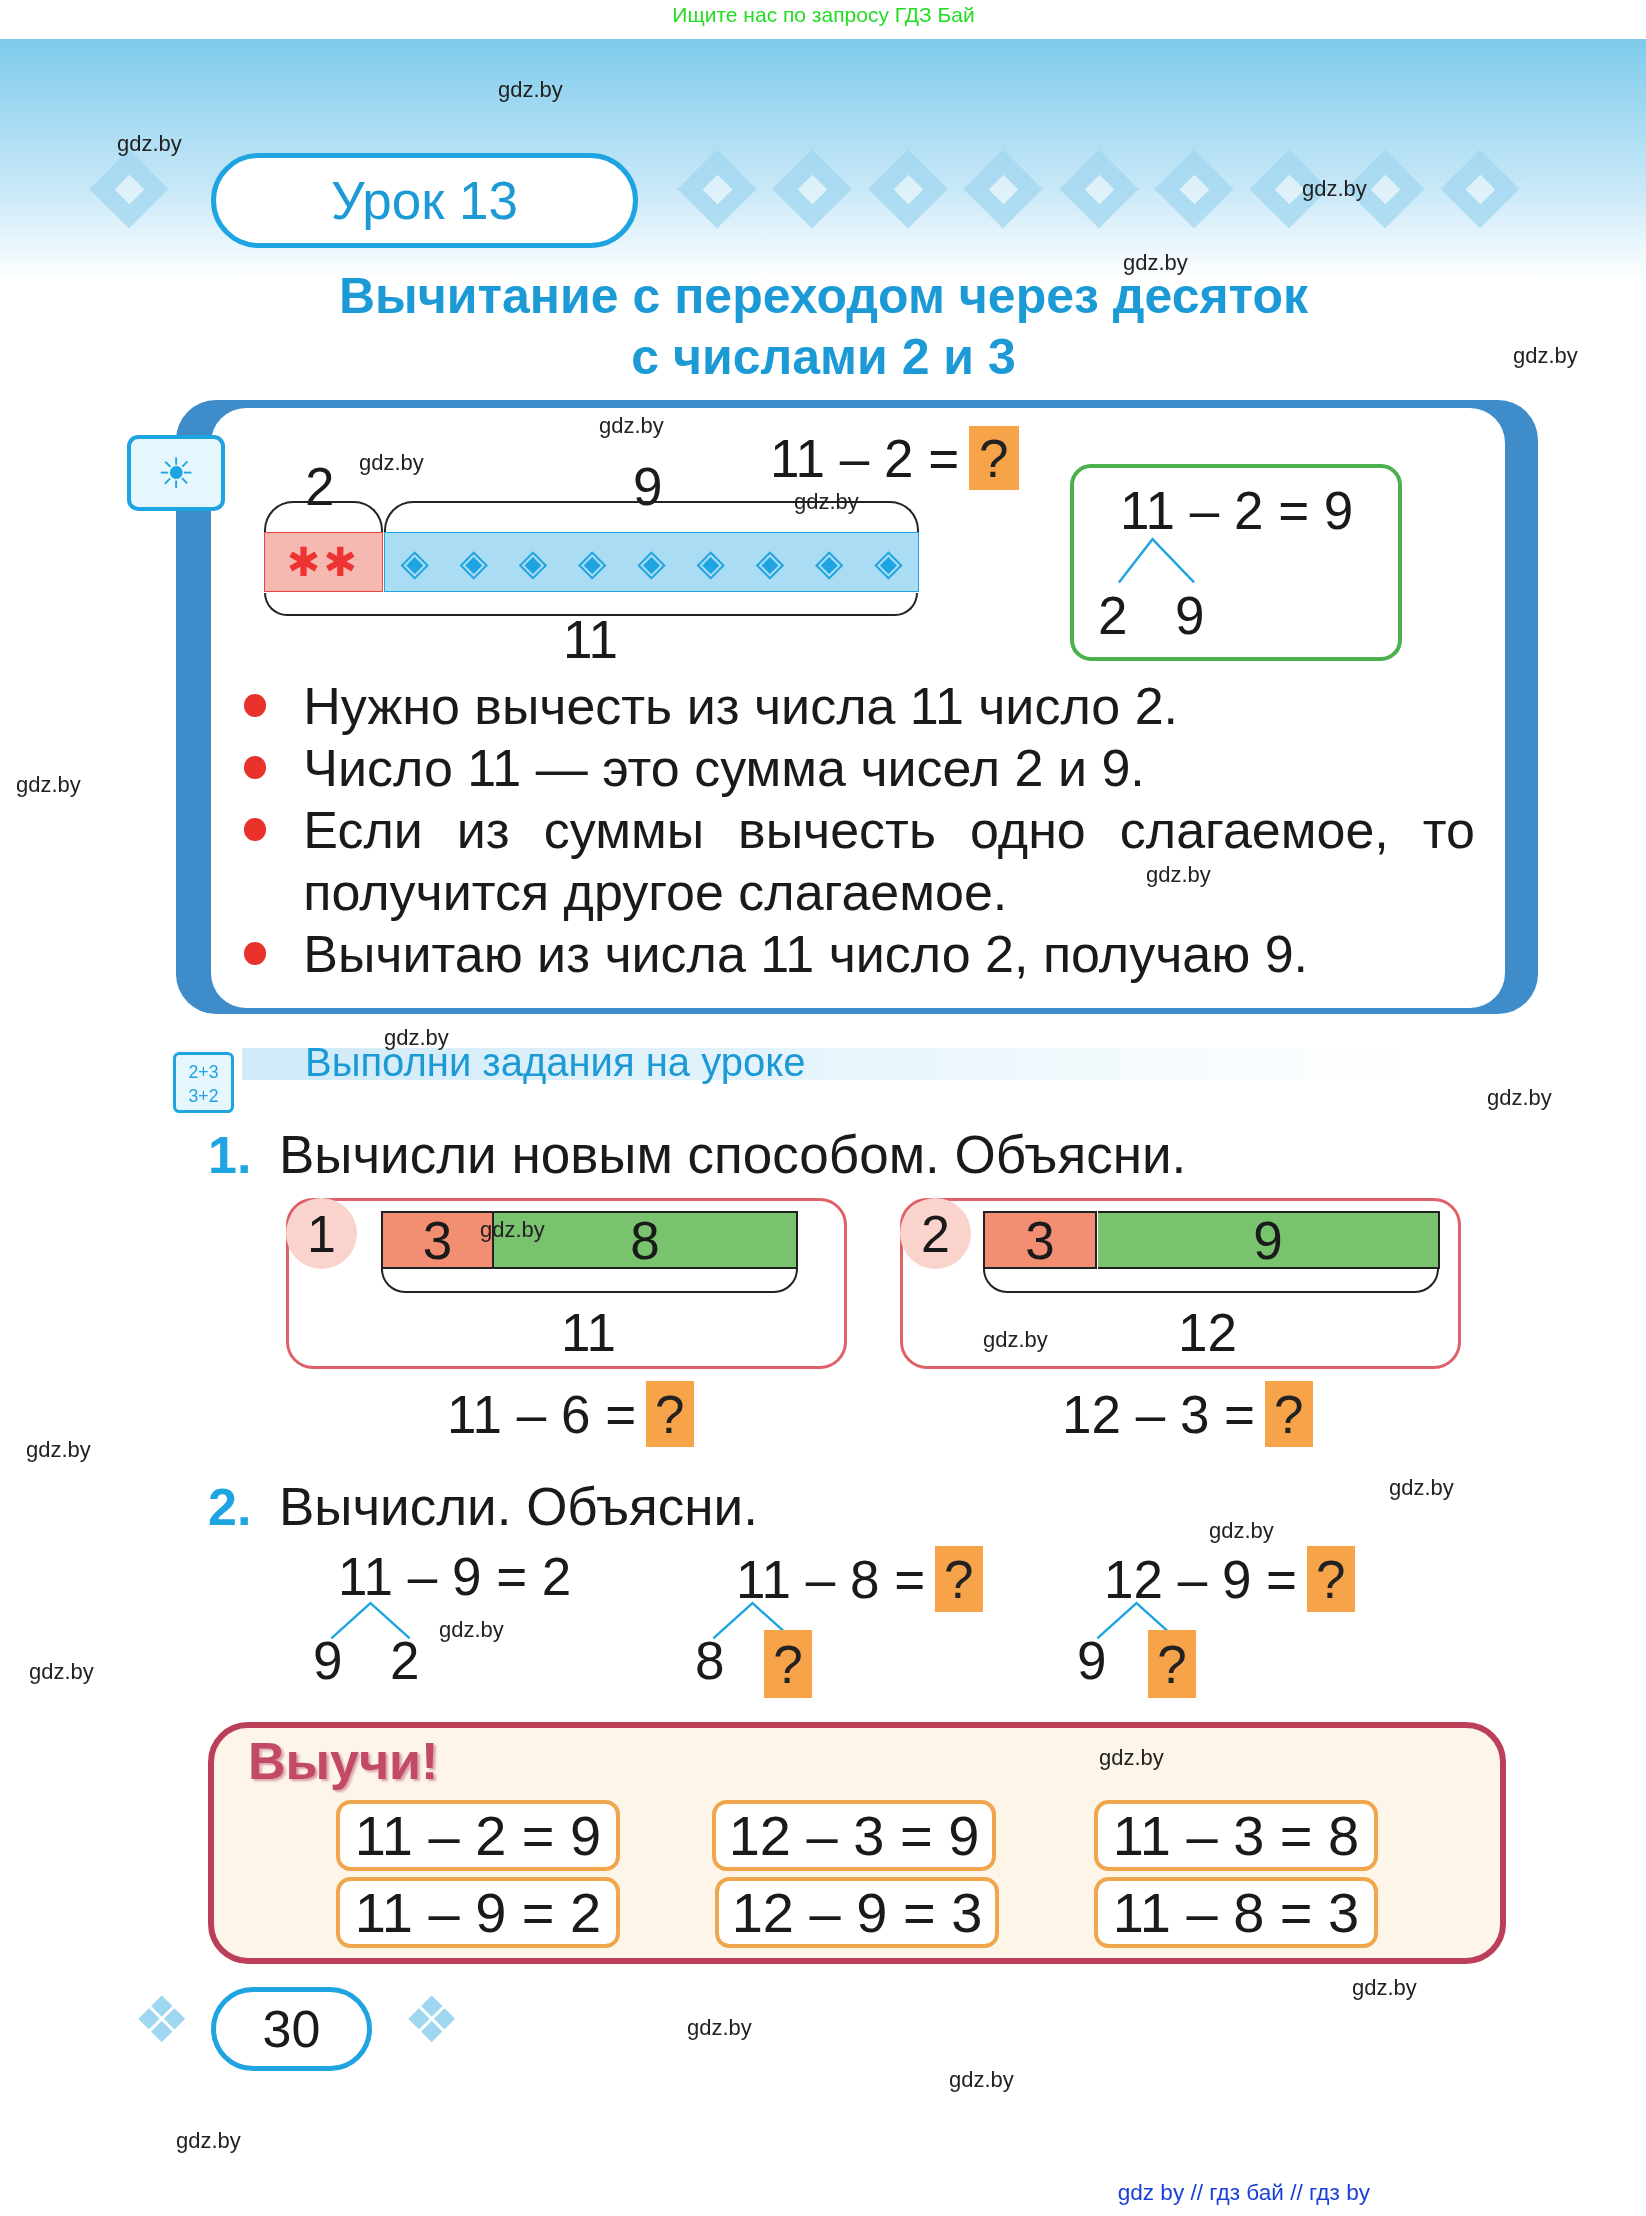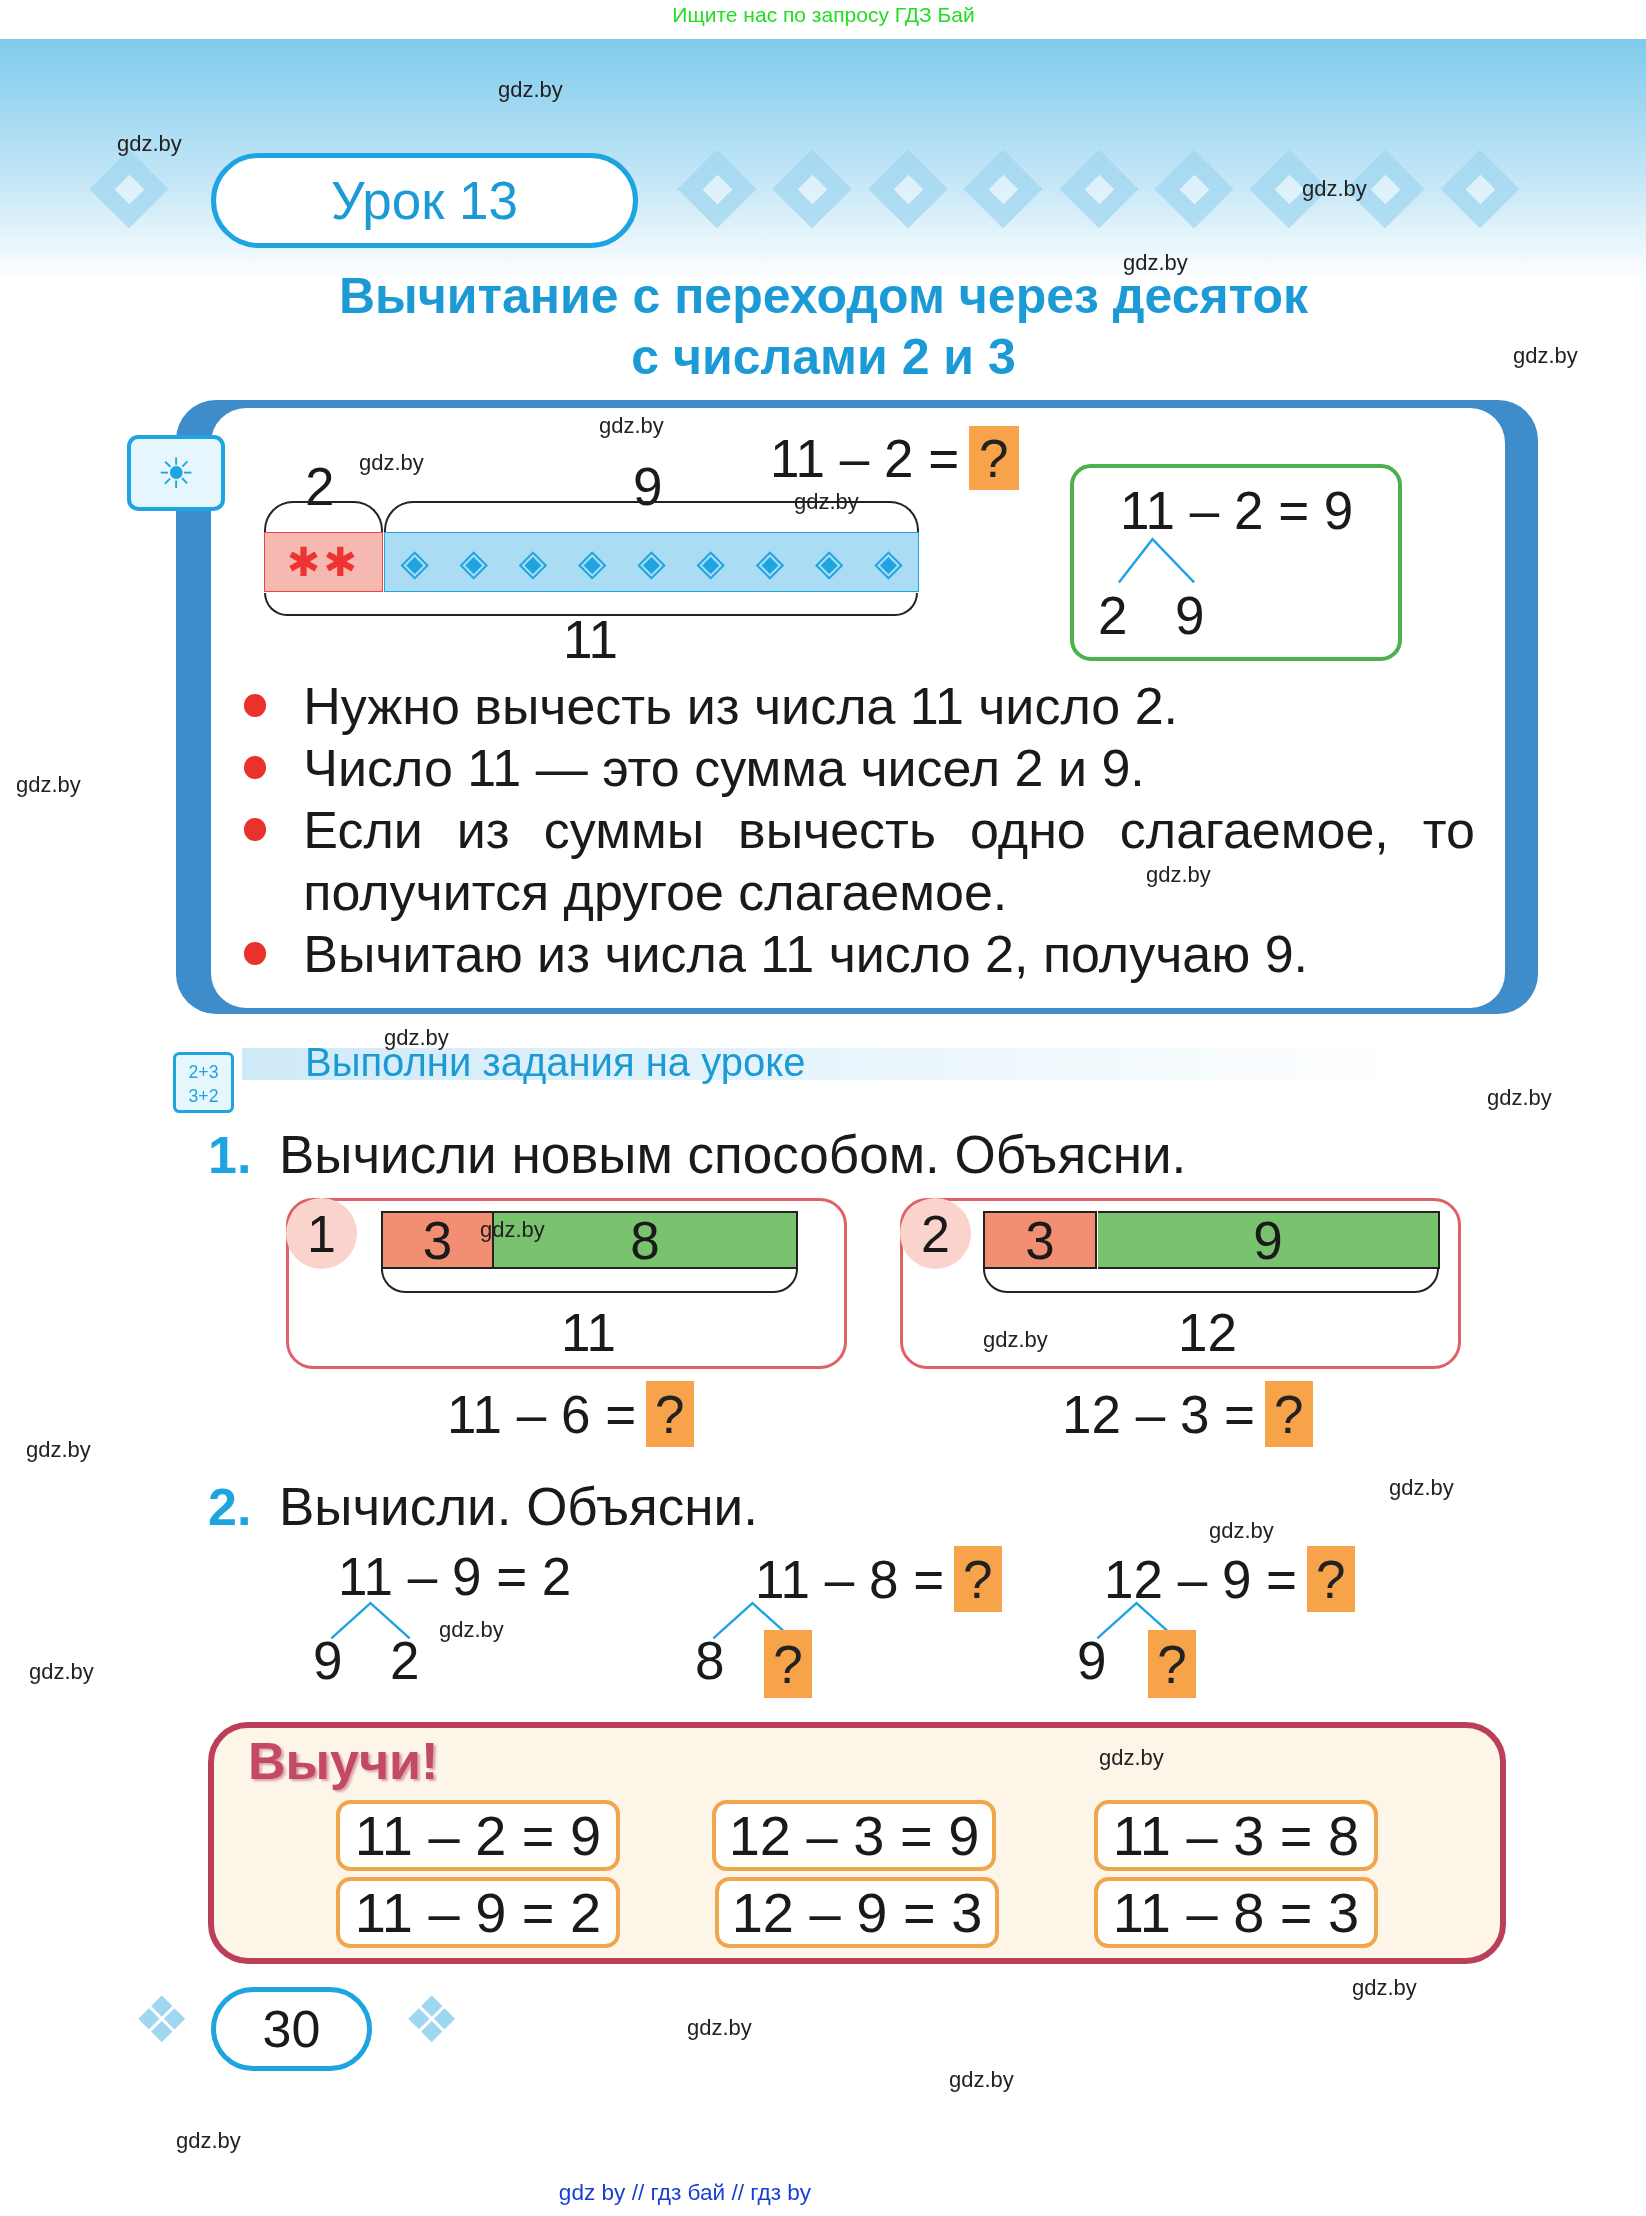--- a/index.html
+++ b/index.html
@@ -37,21 +37,21 @@
 .red-box{top:1198px;width:561px;height:171px;border:3.2px solid #e06068;border-radius:27px}
 .circle{width:71px;height:71px;border-radius:50%;background:#f9d3cc;font-size:52px;display:flex;align-items:center;justify-content:center}
 .seg-o{background:#f28f72;border:2.4px solid #222;font-size:53px;display:flex;align-items:center;justify-content:center}
 .seg-g{background:#79c36f;border:2.4px solid #222;border-left:none;font-size:53px;display:flex;align-items:center;justify-content:center}
 .eq{font-size:53px;display:flex;align-items:center;gap:9.7px}
 .learn{left:208px;top:1722px;width:1298px;height:242px;background:#fdf5e7;border:6.4px solid #bb3f58;border-radius:40px}
 .learn-title{left:248px;top:1731px;font-size:52px;font-weight:bold;color:#c34a66;text-shadow:2.4px 2.4px 2.4px #d9a2af}
 .card{width:284px;height:71px;border:4px solid #f0a64d;border-radius:14.5px;background:#fff;font-size:56px;display:flex;align-items:center;justify-content:center;white-space:pre}
 .page-pill{left:211px;top:1987px;width:161px;height:84px;border:5.6px solid #1ea4e0;border-radius:42px;background:#fff;font-size:52px;display:flex;align-items:center;justify-content:center}
 .flake{color:#9fd6f0;font-size:64px}
-.footer{left:0;width:1370px;top:2180px;text-align:center;color:#1a3fd8;font-size:22.6px}
+.footer{left:0;width:1370px;top:2180px;text-align:right;color:#1a3fd8;font-size:22.6px}
 .vline{stroke:#1ea4e0;stroke-width:3;fill:none}
 </style>
 </head>
 <body>
 
 <div class="abs top-note">Ищите нас по запросу ГДЗ Бай</div>
 <div class="abs header-bg"></div>
 
 <div class="abs orn-band" style="left:85px">
     <div class="orn"></div>
@@ -190,21 +190,21 @@
 <div class="abs eq" style="left:338px;top:1546px">
     <span>11 – 9 = 2</span>
   </div>
 <svg class="abs" style="left:326px;top:1600px" width="89" height="40" viewBox="0 0 110 50">
     <polyline class="vline" points="6,48 55,4 104,48"></polyline>
   </svg>
 <span class="abs num" style="left:313px;top:1630px">9</span>
 <span class="abs num" style="left:390px;top:1630px">2</span>
 <span class="abs wm" style="left:439px;top:1617px">gdz.by</span>
 
-<div class="abs eq" style="left:755px;top:1546px">
+<div class="abs eq" style="left:736px;top:1546px">
   <span>11 – 8 =</span>
   <span class="qbox" style="width:48px;height:66px">?</span>
 </div>
 <svg class="abs" style="left:708px;top:1600px" width="89" height="40" viewBox="0 0 110 50">
     <polyline class="vline" points="6,48 55,4 104,48"></polyline>
   </svg>
 <span class="abs num" style="left:695px;top:1630px">8</span>
 <span class="abs qbox num" style="left:764px;top:1630px;width:48px;height:68px">?</span>
 
 <div class="abs eq" style="left:1104px;top:1546px">

